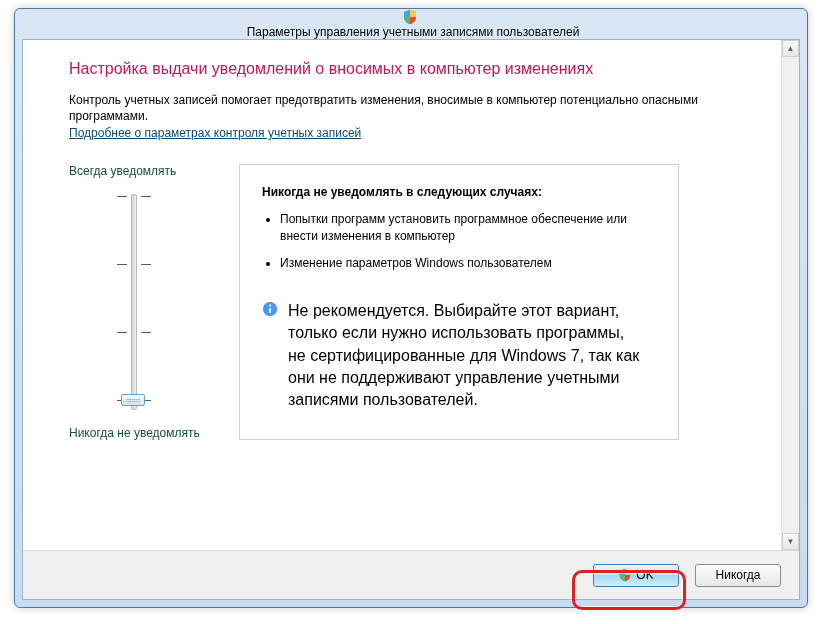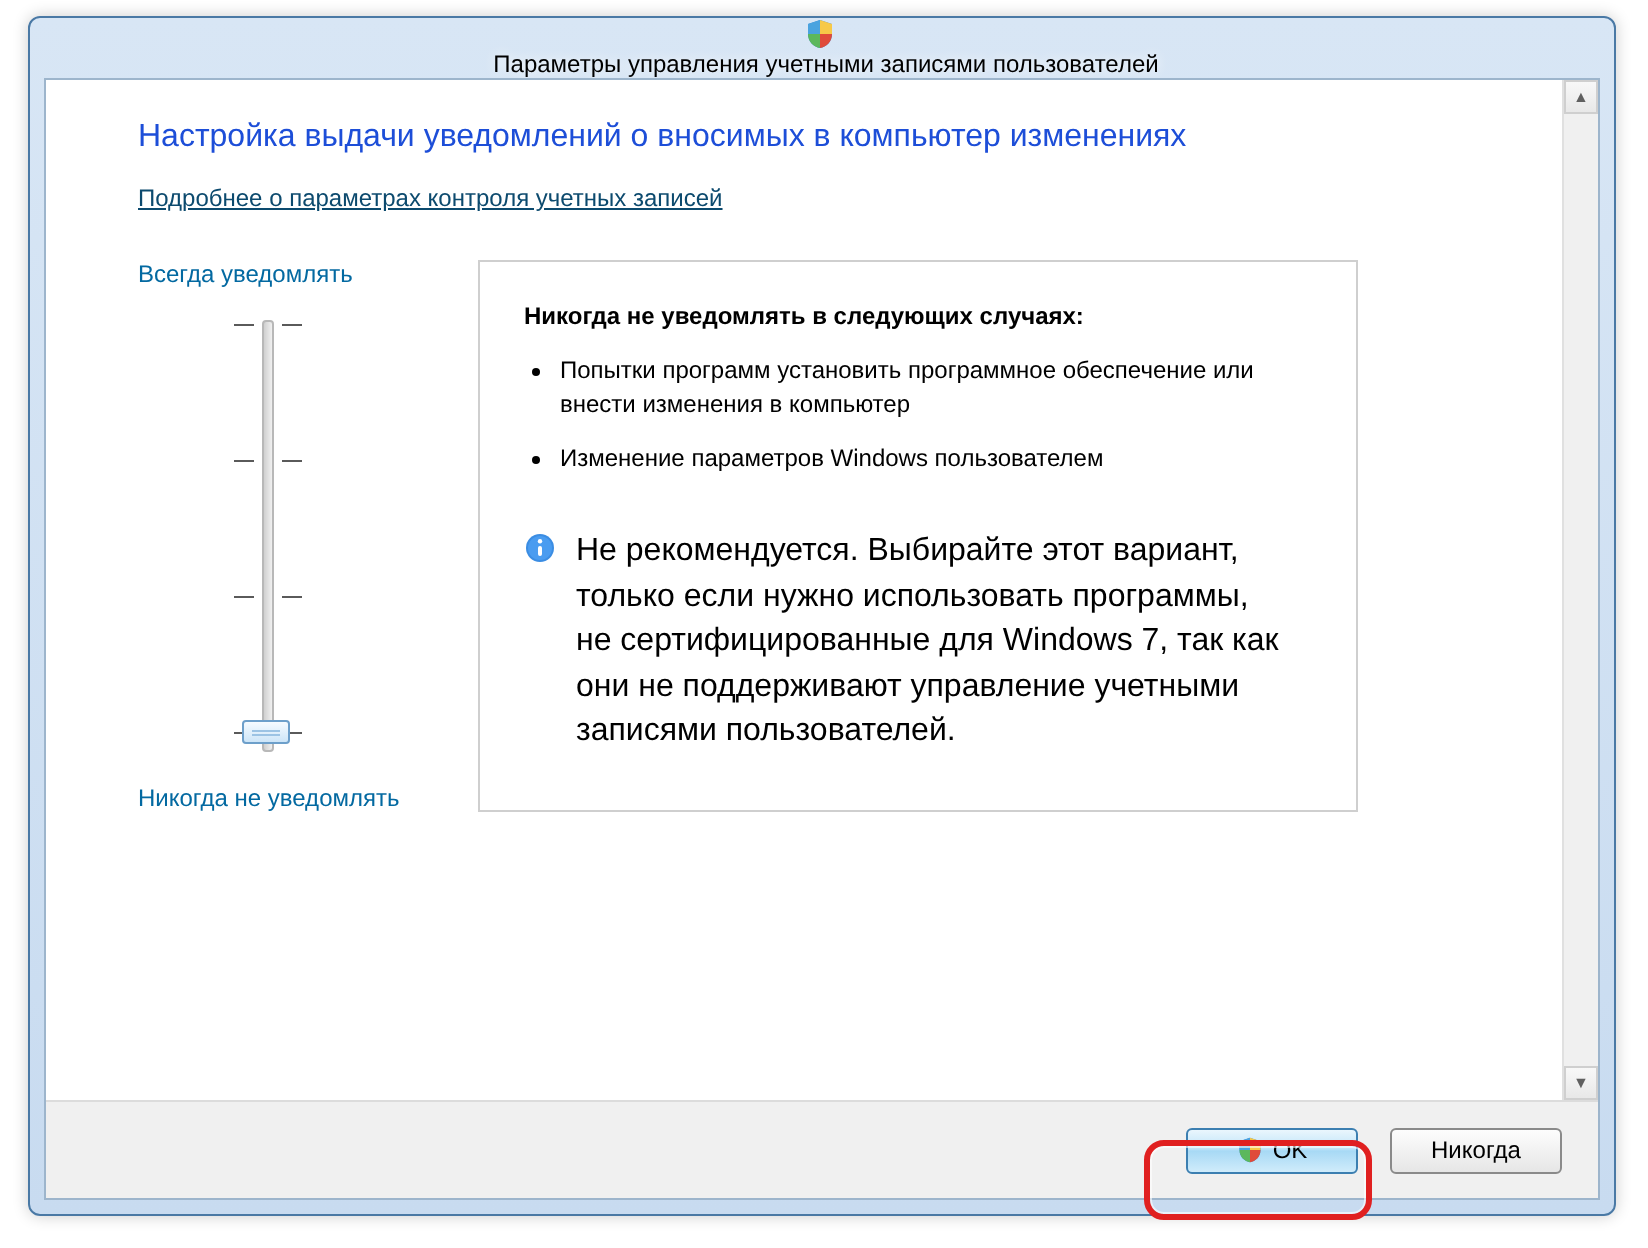--- a/index.html
+++ b/index.html
@@ -105,21 +105,21 @@
     color: #606060;
   }
   .scrollbar .arrow.down { position: absolute; bottom: 0; left: 0; right: 0; }
   .content {
     position: absolute;
     left: 0; top: 0; right: 18px; bottom: 0;
     padding: 20px 36px 10px 46px;
     box-sizing: border-box;
   }
   h1.heading {
-    color: #1d4ed8;
+    color: #be185d;
     font-size: 16px;
     font-weight: normal;
     margin: 0 0 14px 0;
   }
   .intro {
     color: #000;
     font-size: 12px;
     line-height: 1.35;
     margin-bottom: 2px;
   }
@@ -133,21 +133,21 @@
     display: flex;
   }
   .slider-col {
     width: 170px;
     display: flex;
     flex-direction: column;
     align-items: flex-start;
   }
   .slider-label-top, .slider-label-bottom {
     font-size: 12px;
-    color: #0369a1;
+    color: #14532d;
     margin-left: 0;
   }
   .slider-track-wrap {
     position: relative;
     margin: 10px 0 10px 44px;
     height: 228px;
     width: 40px;
   }
   .track {
     position: absolute;
@@ -292,20 +292,21 @@
 
   <div class="client">
     <div class="content-scroll">
       <div class="scrollbar">
         <div class="arrow up">▲</div>
         <div class="arrow down">▼</div>
       </div>
 
       <div class="content">
         <h1 class="heading">Настройка выдачи уведомлений о вносимых в компьютер изменениях</h1>
+        <div class="intro">Контроль учетных записей помогает предотвратить изменения, вносимые в компьютер потенциально опасными программами.</div>
         <a href="#" class="help">Подробнее о параметрах контроля учетных записей</a>
 
         <div class="slider-area">
 
           <div class="slider-col">
             <div class="slider-label-top">Всегда уведомлять</div>
             <div class="slider-track-wrap">
               <div class="track"></div>
               <div class="tick" style="left:4px; top:8px;"></div>
               <div class="tick" style="left:28px; top:8px;"></div>

